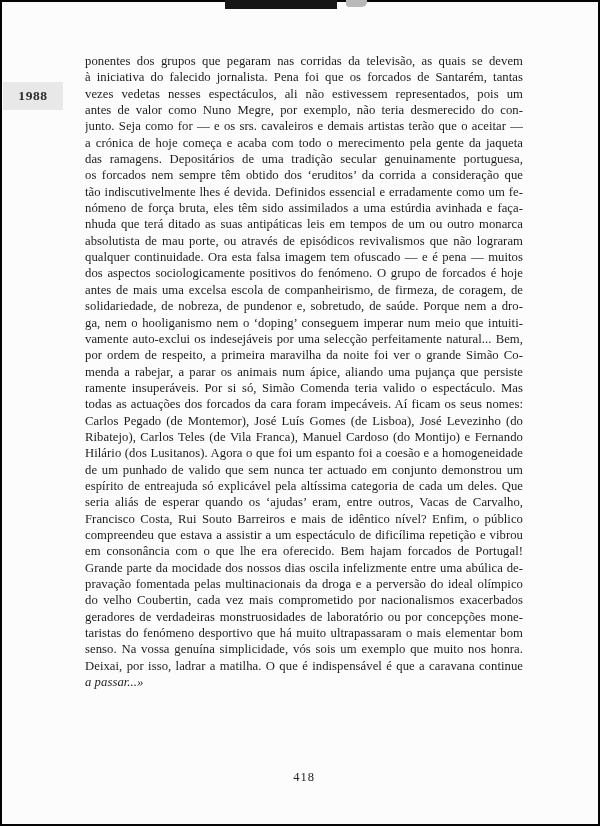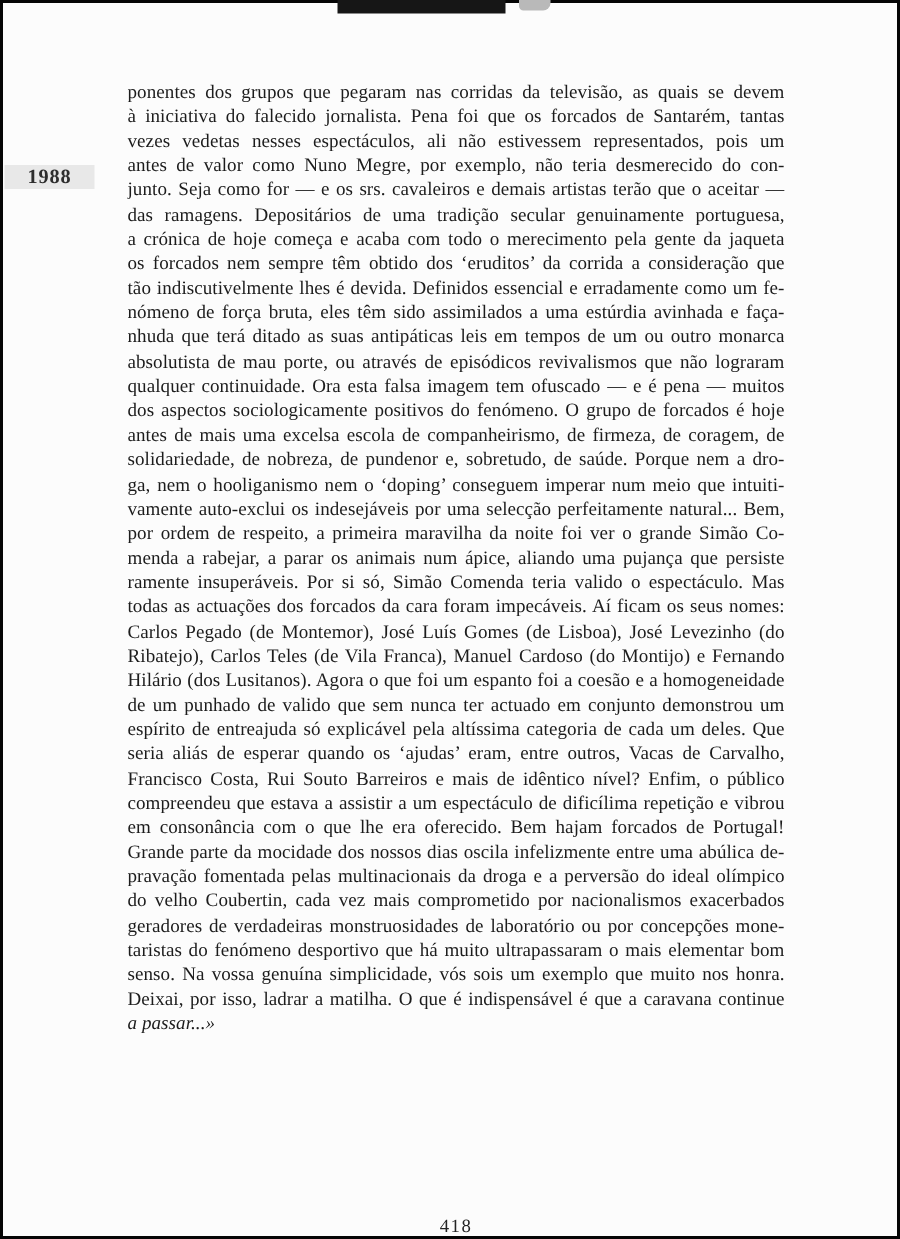--- a/index.html
+++ b/index.html
@@ -40,26 +40,25 @@
     height: 7px;
     background: #b9b9b9;
     border-radius: 0 0 5px 3px;
     z-index: 6;
   }
   .year-tab {
     position: absolute;
     left: 3px;
     top: 82px;
     width: 60px;
-    height: 16px;
+    height: 28px;
     background: #e8e8e8;
     display: flex;
     align-items: center;
     justify-content: center;
-    margin-top: 28px;
   }
   .year-tab span {
     font-size: 13.5px;
     font-weight: 700;
     letter-spacing: 0.6px;
     color: #2e2e2e;
   }
   .text-block {
     position: absolute;
     left: 85px;
@@ -82,21 +81,20 @@
   }
   .page-number {
     position: absolute;
     left: 85px;
     top: 770px;
     width: 438px;
     text-align: center;
     font-size: 12.5px;
     letter-spacing: 1px;
     color: #242424;
-    margin-top: 40px;
   }
 </style>
 </head>
 <body>
 
 <div class="page">
 
   <div class="scan-frame"></div>
 
   <div class="top-artifact-bar"></div>
@@ -105,22 +103,22 @@
   <div class="year-tab">
     <span>1988</span>
   </div>
 
   <div class="text-block">
       <div class="line">ponentes dos grupos que pegaram nas corridas da televisão, as quais se devem</div>
       <div class="line">à iniciativa do falecido jornalista. Pena foi que os forcados de Santarém, tantas</div>
       <div class="line">vezes vedetas nesses espectáculos, ali não estivessem representados, pois um</div>
       <div class="line">antes de valor como Nuno Megre, por exemplo, não teria desmerecido do con-</div>
       <div class="line">junto. Seja como for — e os srs. cavaleiros e demais artistas terão que o aceitar —</div>
+      <div class="line">a crónica de hoje começa e acaba com todo o merecimento pela gente da jaqueta</div>
       <div class="line">das ramagens. Depositários de uma tradição secular genuinamente portuguesa,</div>
-      <div class="line">a crónica de hoje começa e acaba com todo o merecimento pela gente da jaqueta</div>
       <div class="line">os forcados nem sempre têm obtido dos ‘eruditos’ da corrida a consideração que</div>
       <div class="line">tão indiscutivelmente lhes é devida. Definidos essencial e erradamente como um fe-</div>
       <div class="line">nómeno de força bruta, eles têm sido assimilados a uma estúrdia avinhada e faça-</div>
       <div class="line">nhuda que terá ditado as suas antipáticas leis em tempos de um ou outro monarca</div>
       <div class="line">absolutista de mau porte, ou através de episódicos revivalismos que não lograram</div>
       <div class="line">qualquer continuidade. Ora esta falsa imagem tem ofuscado — e é pena — muitos</div>
       <div class="line">dos aspectos sociologicamente positivos do fenómeno. O grupo de forcados é hoje</div>
       <div class="line">antes de mais uma excelsa escola de companheirismo, de firmeza, de coragem, de</div>
       <div class="line">solidariedade, de nobreza, de pundenor e, sobretudo, de saúde. Porque nem a dro-</div>
       <div class="line">ga, nem o hooliganismo nem o ‘doping’ conseguem imperar num meio que intuiti-</div>

